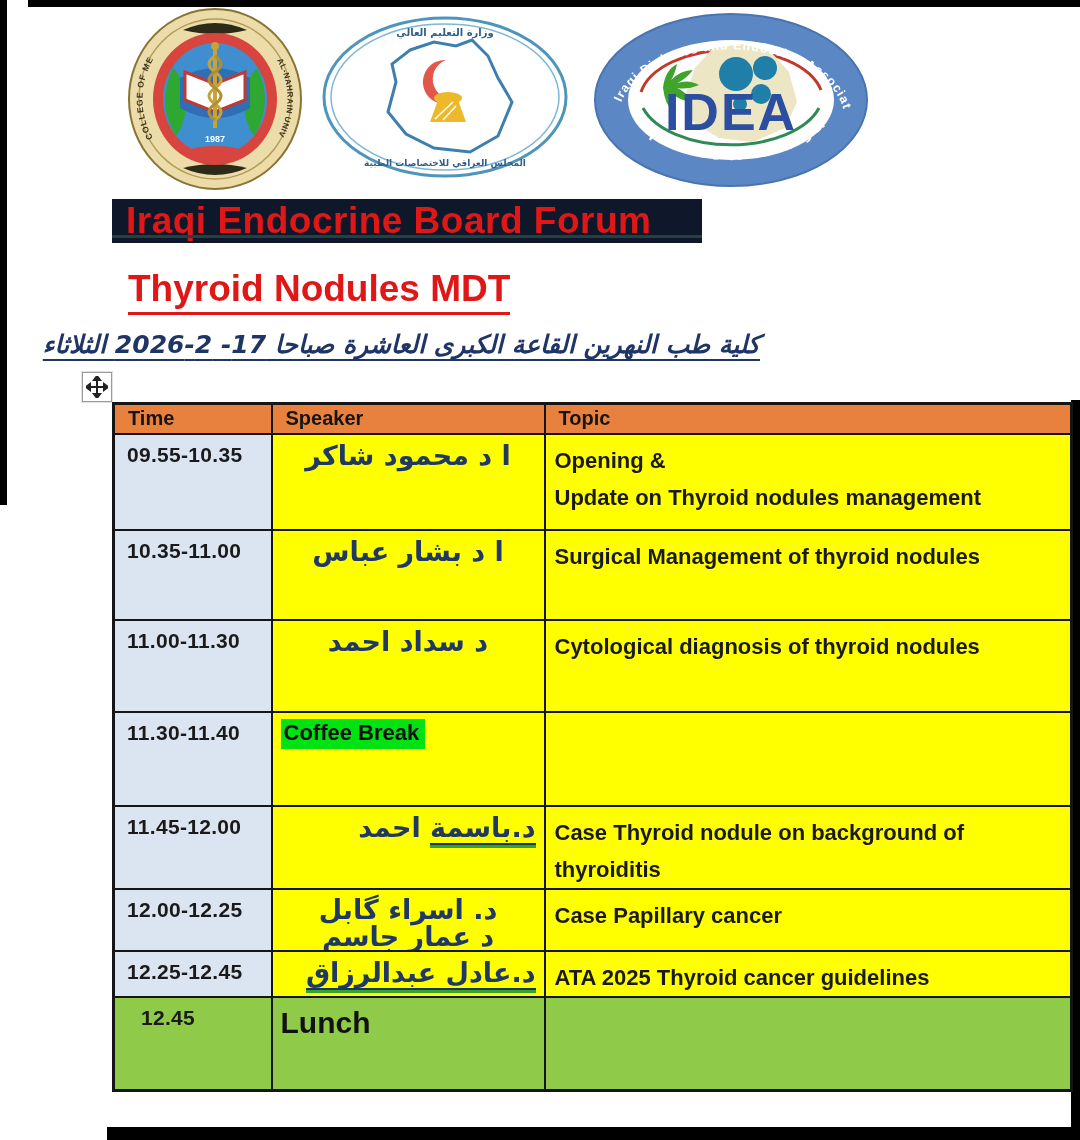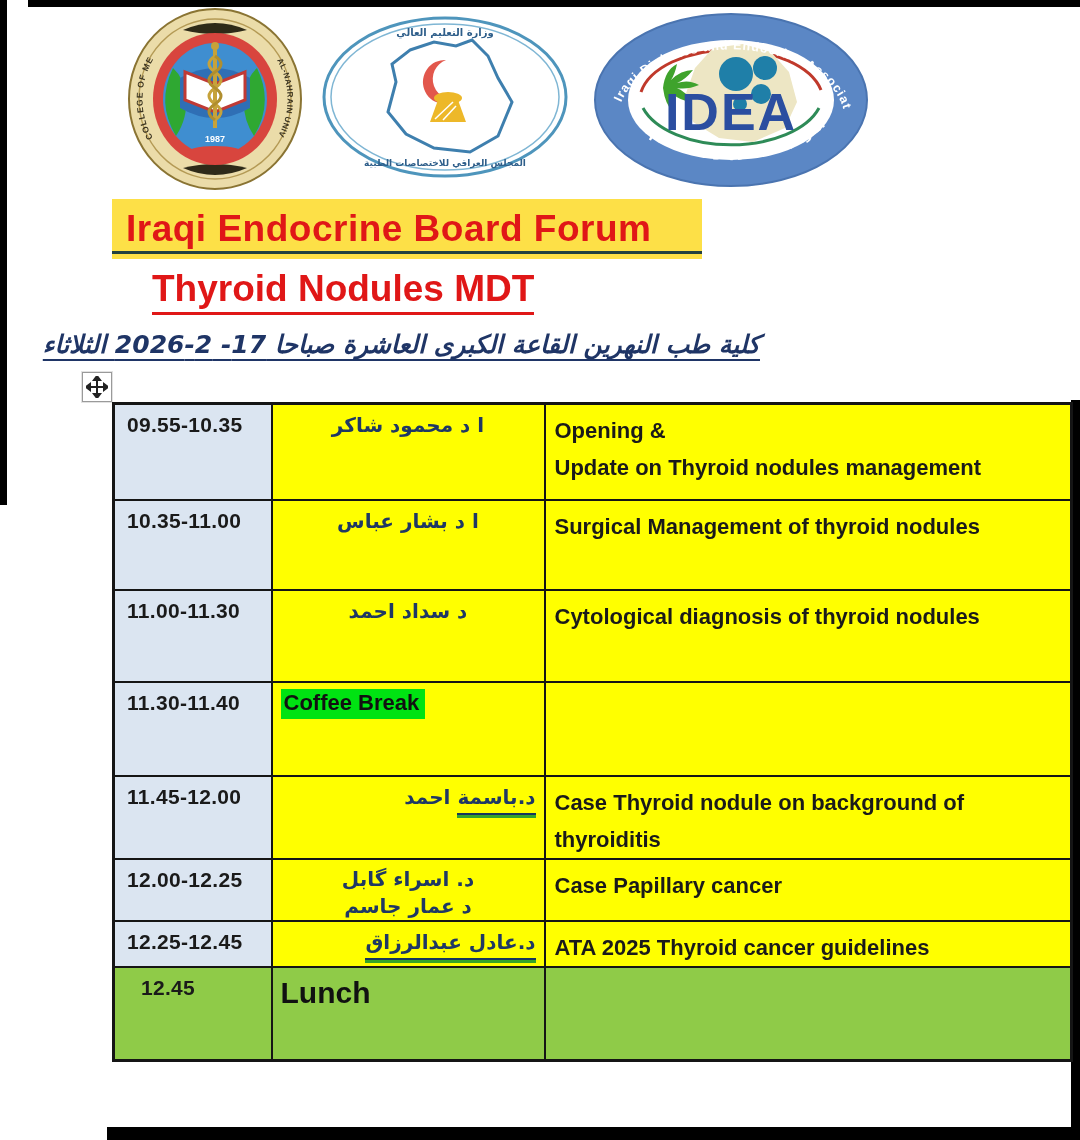--- a/index.html
+++ b/index.html
@@ -14,34 +14,34 @@
   .edge-left   { left:0; top:0; width:7px; height:505px; }
   .edge-right  { left:1071px; top:400px; width:9px; height:740px; }
   .edge-bottom { left:107px; top:1127px; width:973px; height:13px; }
 
   .logo { position:absolute; }
   .logo1 { left:128px; top:8px; }
   .logo2 { left:322px; top:16px; }
   .logo3 { left:593px; top:12px; }
 
   .title-band {
-    position:absolute; left:112px; top:199px; width:590px; height:60px;
-    background:#fde047; display:flex; align-items:center;
+    position:absolute; left:112px; top:199px; width:590px; height:44px;
+    background:#0f172a; display:flex; align-items:center;
   }
   .title-band .title-text {
     font-size:37px; font-weight:bold; color:#E01717; padding-left:14px;
     letter-spacing:0.5px; white-space:nowrap;
   }
   .title-underline {
     position:absolute; left:0; bottom:5px; width:100%; height:3px; background:#23413F;
   }
   .subtitle {
     position:absolute; left:128px; top:268px;
     font-size:37px; font-weight:bold; color:#E01717;
-    border-bottom:3px solid #E01717; padding-bottom:2px; white-space:nowrap;margin-left:24px;
+    border-bottom:3px solid #E01717; padding-bottom:2px; white-space:nowrap;
   }
   .venue-line {
     position:absolute; left:90px; top:330px; width:670px;
     direction:rtl; text-align:left;
     font-family:"DejaVu Sans",sans-serif;
     font-size:25px; font-weight:bold; font-style:italic; color:#1F3566;
     text-decoration:underline; text-underline-offset:6px; text-decoration-thickness:2px;
     white-space:nowrap;
   }
   .move-handle {
@@ -60,21 +60,21 @@
 
   tr.hdr { height:30px; background:#E8803E; }
   tr.hdr th { text-align:left; font-size:20px; font-weight:bold; color:#151515; padding:2px 0 0 13px; }
 
   td.time { background:#DBE5F1; font-size:21px; font-weight:bold; color:#1a1a1a; padding:8px 0 0 12px; letter-spacing:0.3px; }
   td.speaker { background:#FFFF00; padding:6px 8px 0 8px; }
   td.topic { background:#FFFF00; padding:7px 4px 0 9px; }
 
   .sp-name {
     direction:rtl; font-family:"DejaVu Sans",sans-serif;
-    font-size:20px; font-weight:bold; color:#1F3864; line-height:29px;
+    font-size:27px; font-weight:bold; color:#1F3864; line-height:29px;
   }
   .sp-center { text-align:center; }
   .sp-left { text-align:right; } 
   .sp-line { display:block; }
   .u-name {
     display:inline-block; border-bottom:2px solid #17365D;
     box-shadow:0 3px 0 #35A42A; padding-bottom:1px;
   }
   .coffee {
     display:inline-block; background:#00E312; color:#111; font-weight:bold; font-size:22px;
@@ -179,20 +179,25 @@
     </svg>
   </div>
 
   <table class="schedule">
     <colgroup>
         <col class="c-time">
         <col class="c-speaker">
         <col class="c-topic">
       </colgroup>
     <tbody>
+        <tr class="hdr">
+      <th>Time</th>
+      <th>Speaker</th>
+      <th>Topic</th>
+    </tr>
 
     <tr style="height:96px">
       <td class="time">09.55-10.35</td>
       <td class="speaker">
         <div class="sp-name sp-center">ا د محمود شاكر</div>
       </td>
       <td class="topic">
         <div class="topic-text">
           <span class="t-line">Opening &amp;</span>
           <span class="t-line">Update on Thyroid nodules management</span>

